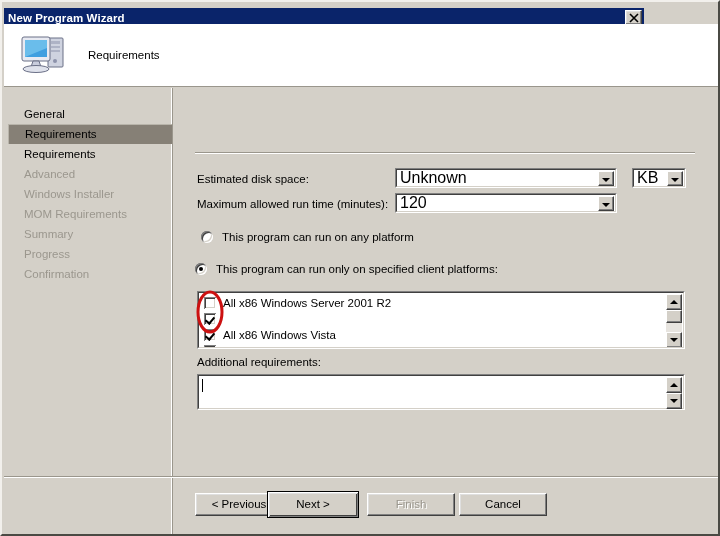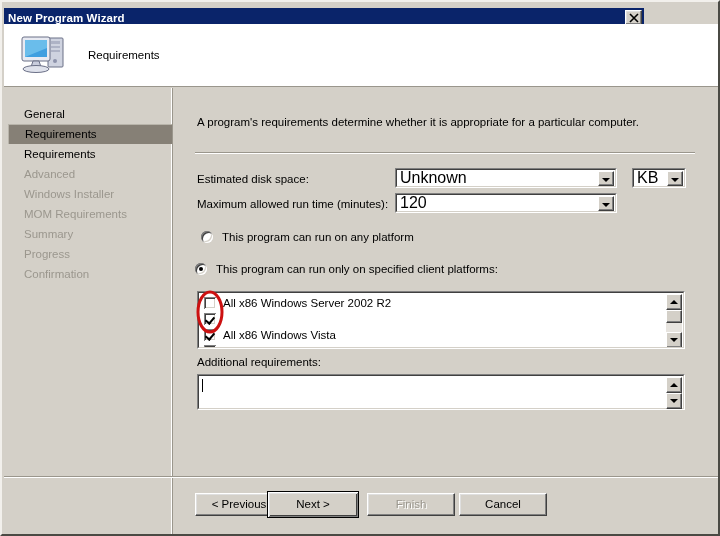--- a/index.html
+++ b/index.html
@@ -507,21 +507,20 @@
         <div class="side-item disabled"><span>MOM Requirements</span></div>
         <div class="side-item disabled"><span>Summary</span></div>
         <div class="side-item disabled"><span>Progress</span></div>
         <div class="side-item disabled"><span>Confirmation</span></div>
       </div>
     </div>
     <div id="sidebar-divider"></div>
 
     <div id="content">
 
-      <div id="intro">A program's requirements determine whether it is appropriate for a particular computer.</div>
       <div class="etched-hr" id="hr-top"></div>
 
       <div class="field-label" id="lbl-disk">Estimated disk space:</div>
       <div class="combo" id="combo-disk">
         <div class="inner">
           <div class="val">Unknown</div>
           <div class="combo-arrow"></div>
         </div>
       </div>
       <div class="combo" id="combo-unit">
@@ -546,21 +545,21 @@
       <div class="radio-row" id="radio-specified">
         <span class="radio-mark on"></span>
         <span class="radio-label">This program can run only on specified client platforms:</span>
       </div>
 
       <div id="platform-list">
         <div class="inner2">
           <div id="platform-rows">
             <div class="plat-row">
               <span class="chk"></span>
-              <span class="plat-label">All x86 Windows Server 2002 R2</span>
+              <span class="plat-label">All x86 Windows Server 2001 R2</span>
             </div>
             <div class="plat-row">
               <span class="chk on"></span>
             </div>
             <div class="plat-row">
               <span class="chk on"></span>
               <span class="plat-label">All x86 Windows Vista</span>
             </div>
             <div class="plat-row">
               <span class="chk"></span>

